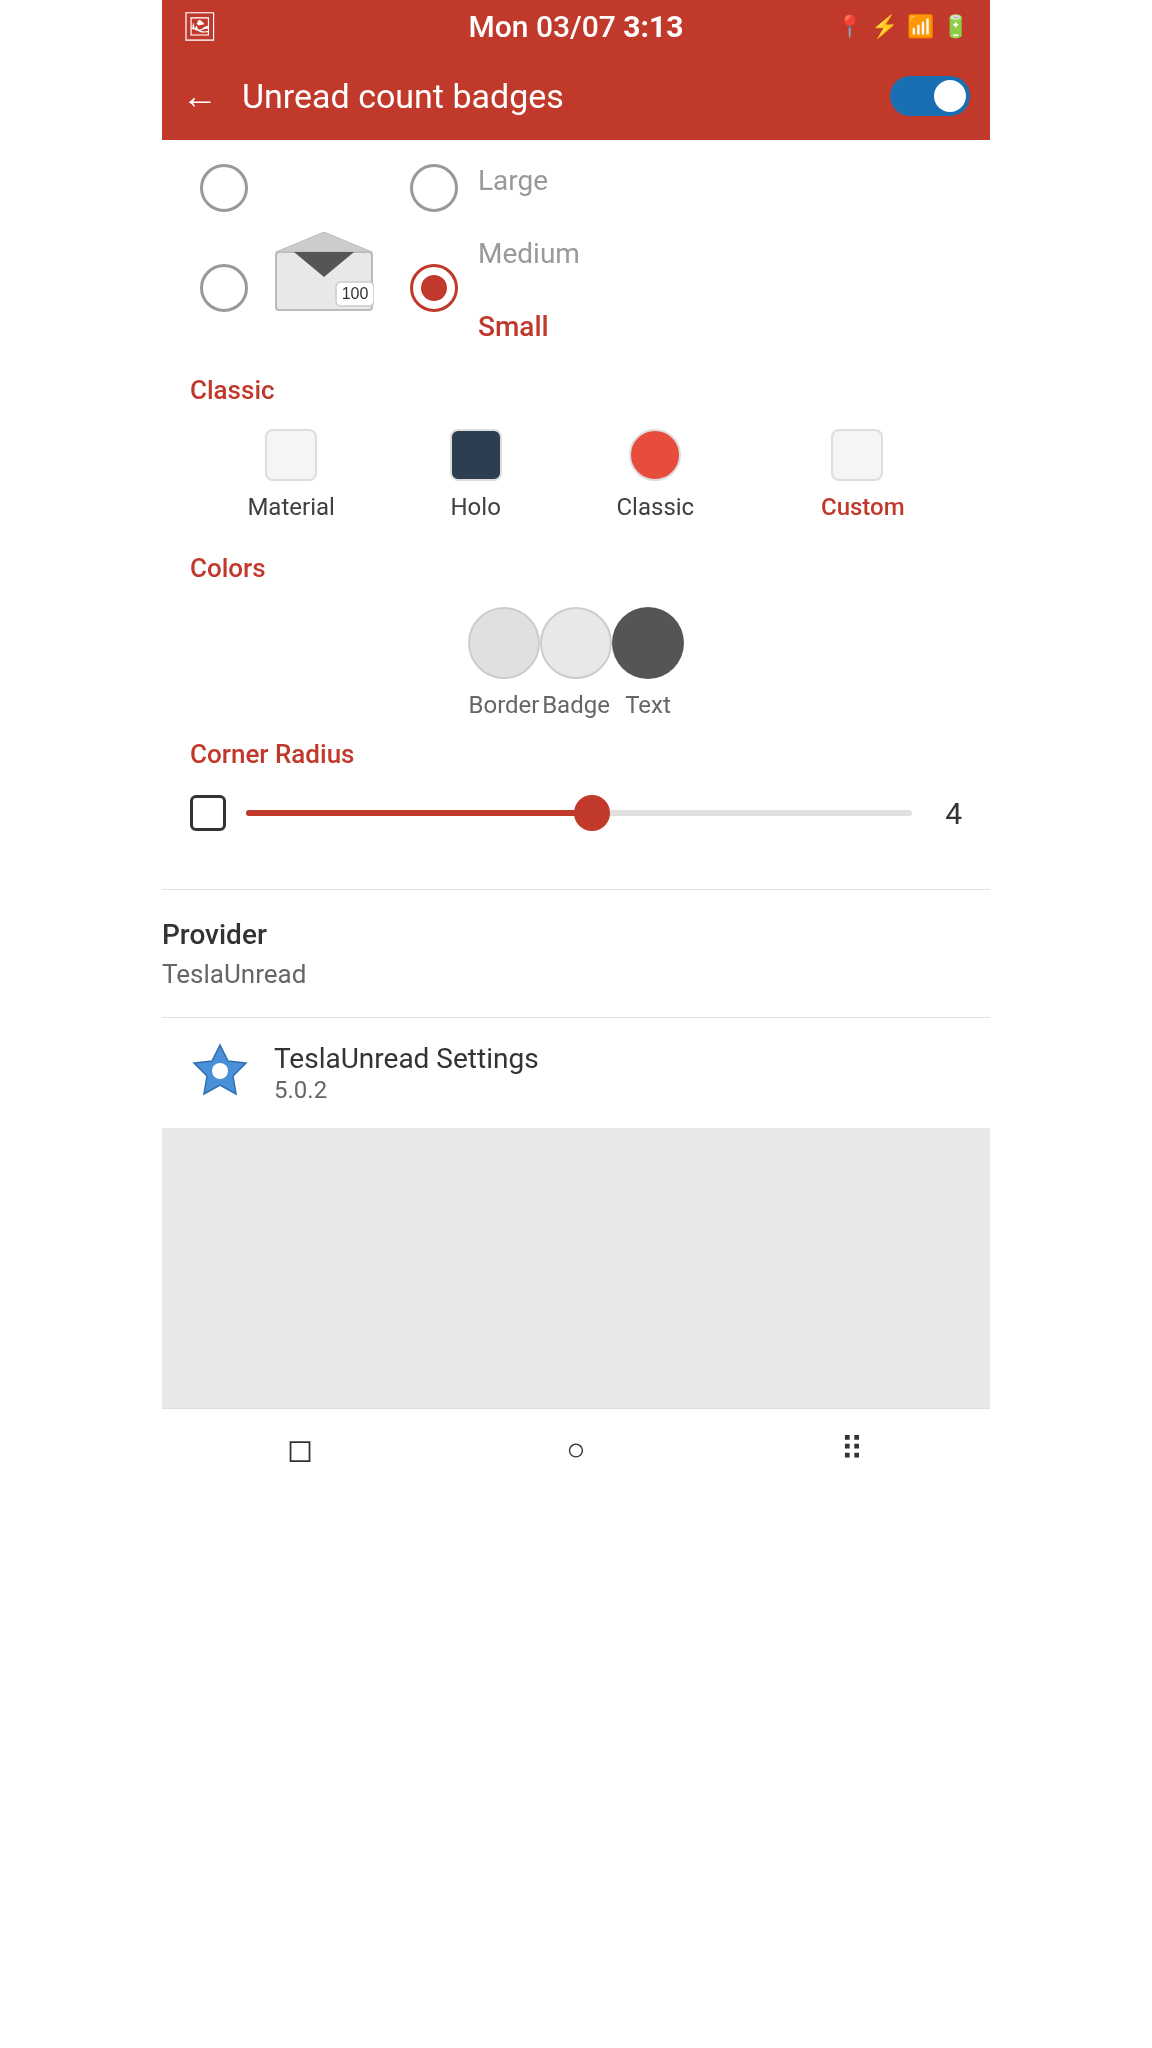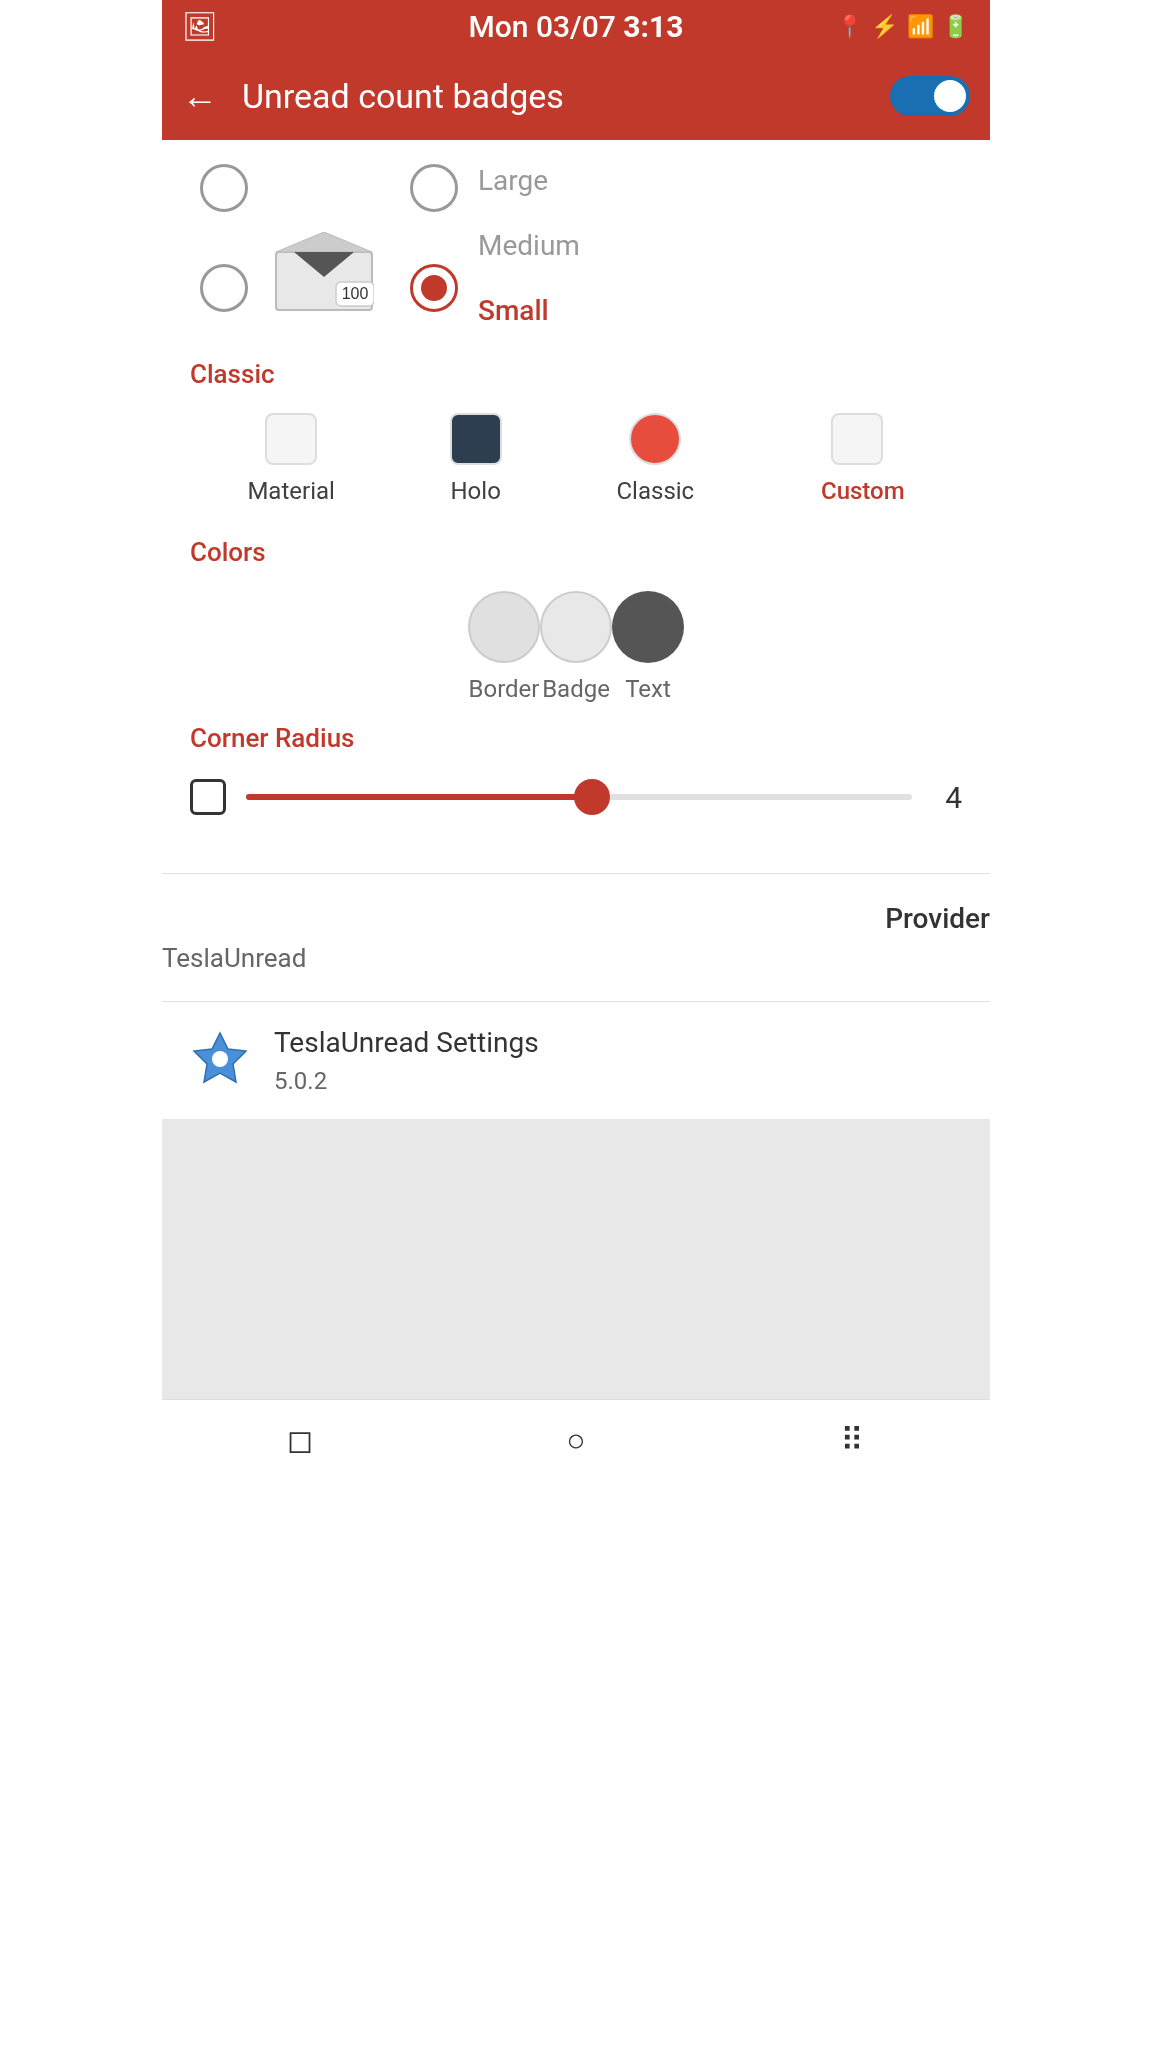--- a/index.html
+++ b/index.html
@@ -116,21 +116,21 @@
       content: '';
       width: 26px;
       height: 26px;
       background: #c0392b;
       border-radius: 50%;
     }
 
     .size-labels {
       display: flex;
       flex-direction: column;
-      gap: 32px;
+      gap: 40px;
       padding-left: 20px;
     }
     .size-label {
       font-size: 28px;
       color: #999;
     }
     .size-label.active {
       color: #c0392b;
       font-weight: 500;
     }
@@ -279,21 +279,20 @@
 
     
     .provider-section {
       padding: 28px 0;
     }
     .provider-title {
       font-size: 28px;
       color: #333;
       font-weight: 500;
       margin-bottom: 8px;
-      text-align: right;
     }
     .provider-value {
       font-size: 26px;
       color: #666;
     }
 
     
     .settings-item {
       display: flex;
       align-items: center;
@@ -306,21 +305,21 @@
       height: 60px;
       margin-right: 24px;
     }
     .settings-icon svg {
       width: 100%;
       height: 100%;
     }
     .settings-text .settings-name {
       font-size: 28px;
       color: #333;
-      margin-bottom: 8px;
+      margin-bottom: 1px;
     }
     .settings-text .settings-version {
       font-size: 24px;
       color: #666;
     }
 
     
     .footer {
       background: #e8e8e8;
       height: 280px;

